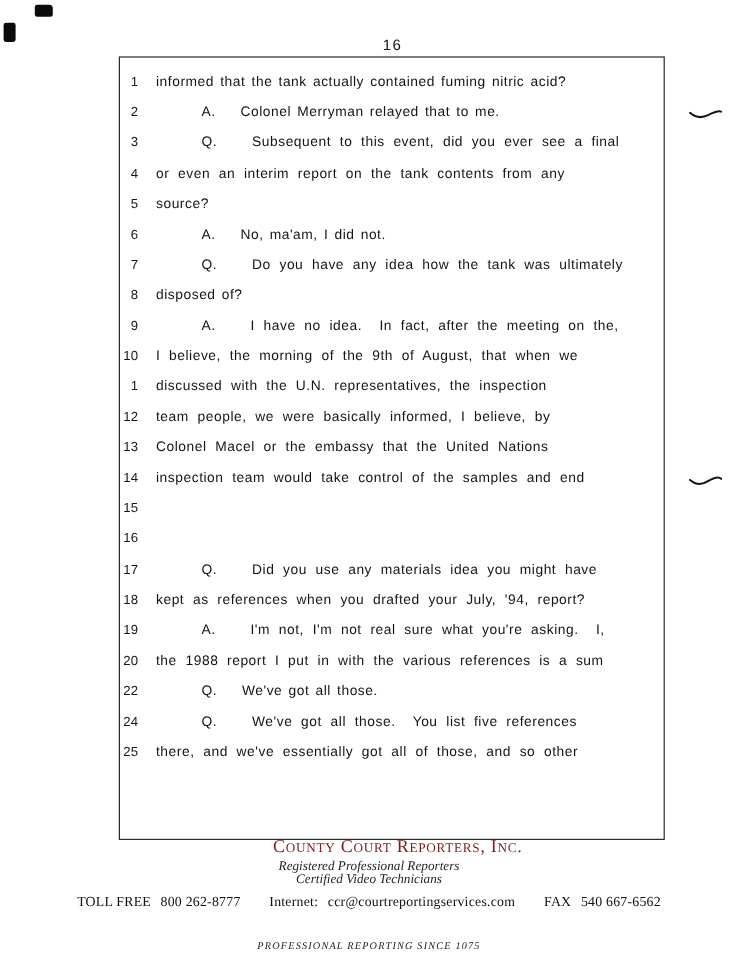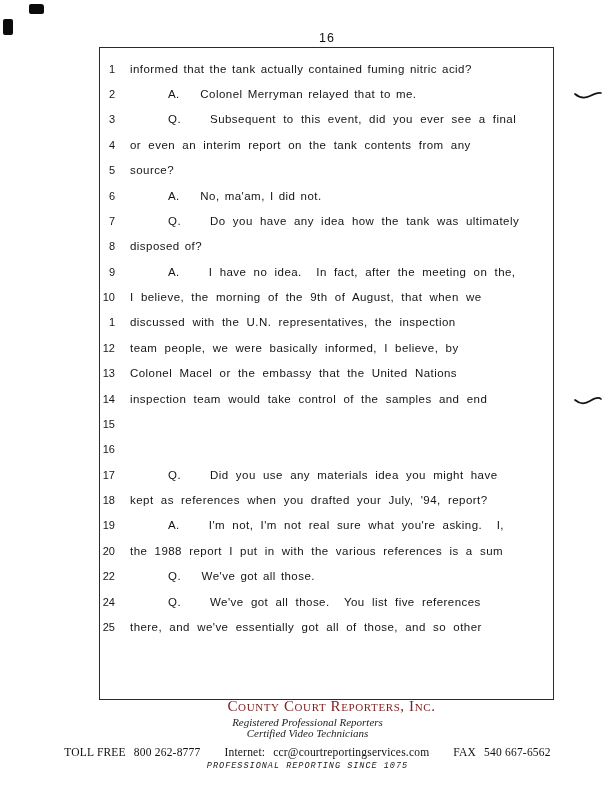--- a/index.html
+++ b/index.html
@@ -66,22 +66,22 @@
   .tagline.first { margin-top: 2px; }
   .contact {
     margin-top: 7px;
     font-family: "Liberation Serif", serif;
     font-size: 11.5px; color: #101010; letter-spacing: 0.2px;
   }
   .contact .lbl { margin-right: 8px; }
   .contact .grp { margin-right: 24px; }
   .contact .grp:last-child { margin-right: 0; }
   .since {
-    margin-top: 3px;
-    font-family: Liberation Mono, monospace;
+    margin-top: 25px;
+    font-family: Liberation Serif, serif;
     font-style: italic; font-size: 8.5px; letter-spacing: 1px; color: #1c1c1c; text-align: center;
   }
 </style>
 </head>
 <body>
 
 <div class="page">
 
   <div class="blob blob1"></div>
   <div class="blob blob2"></div>

